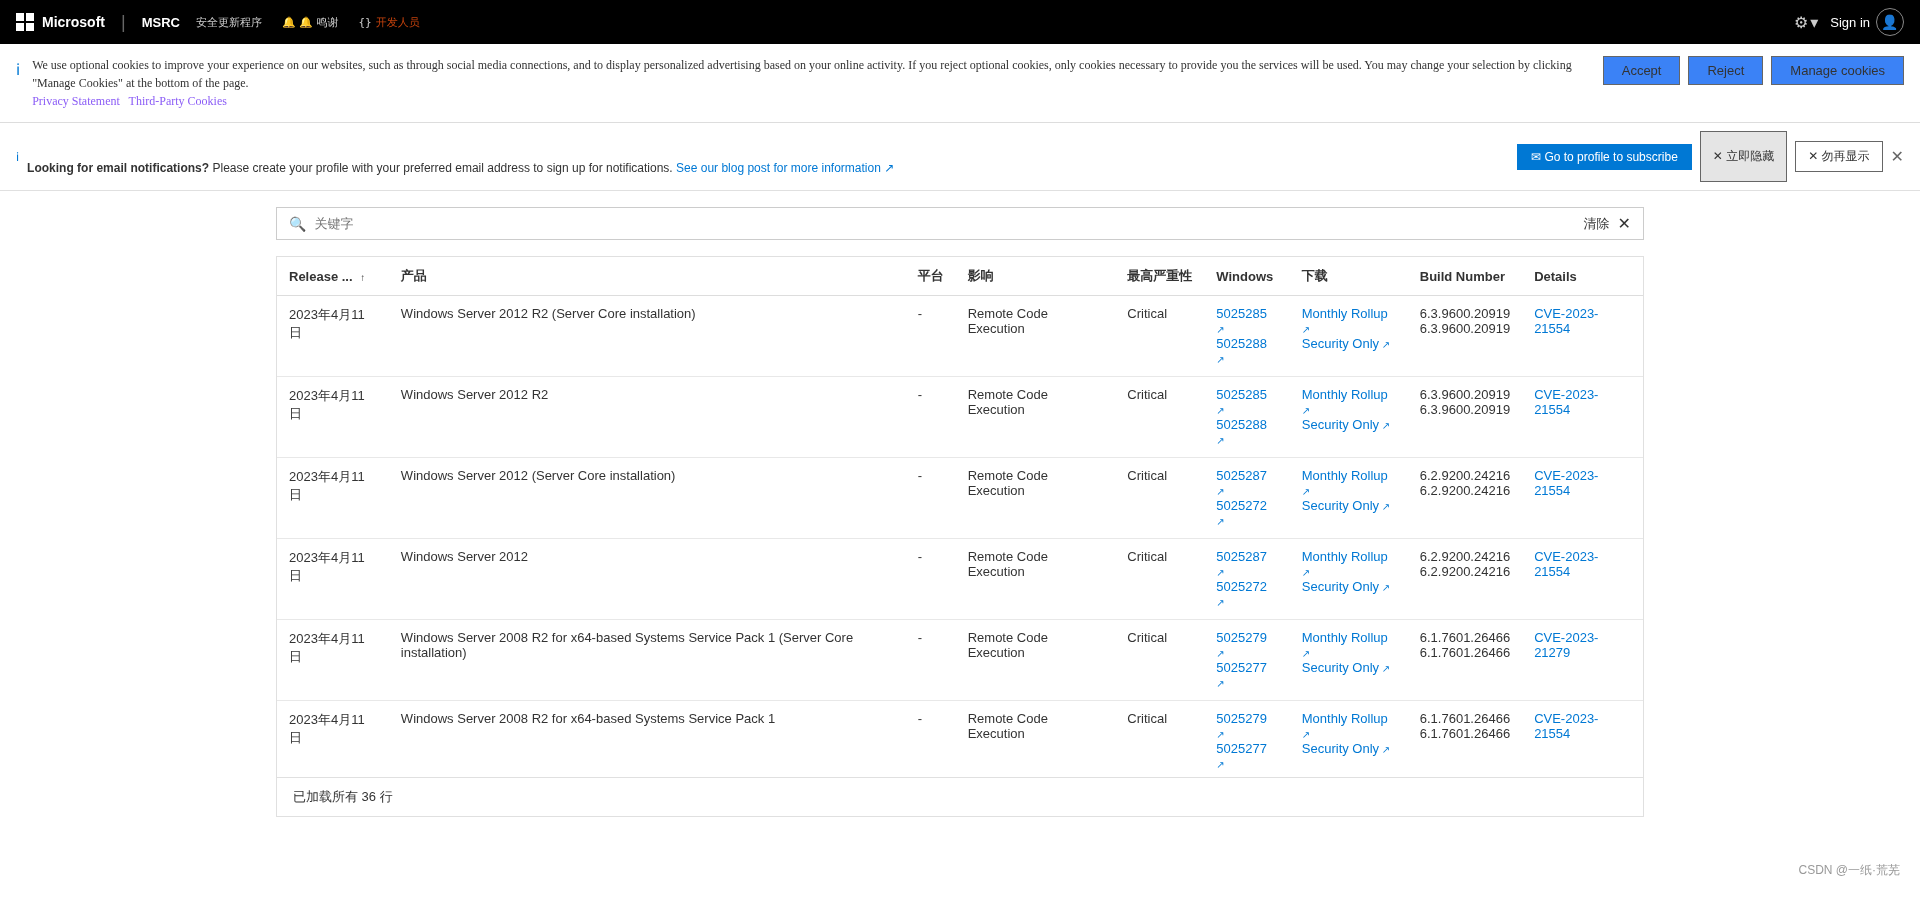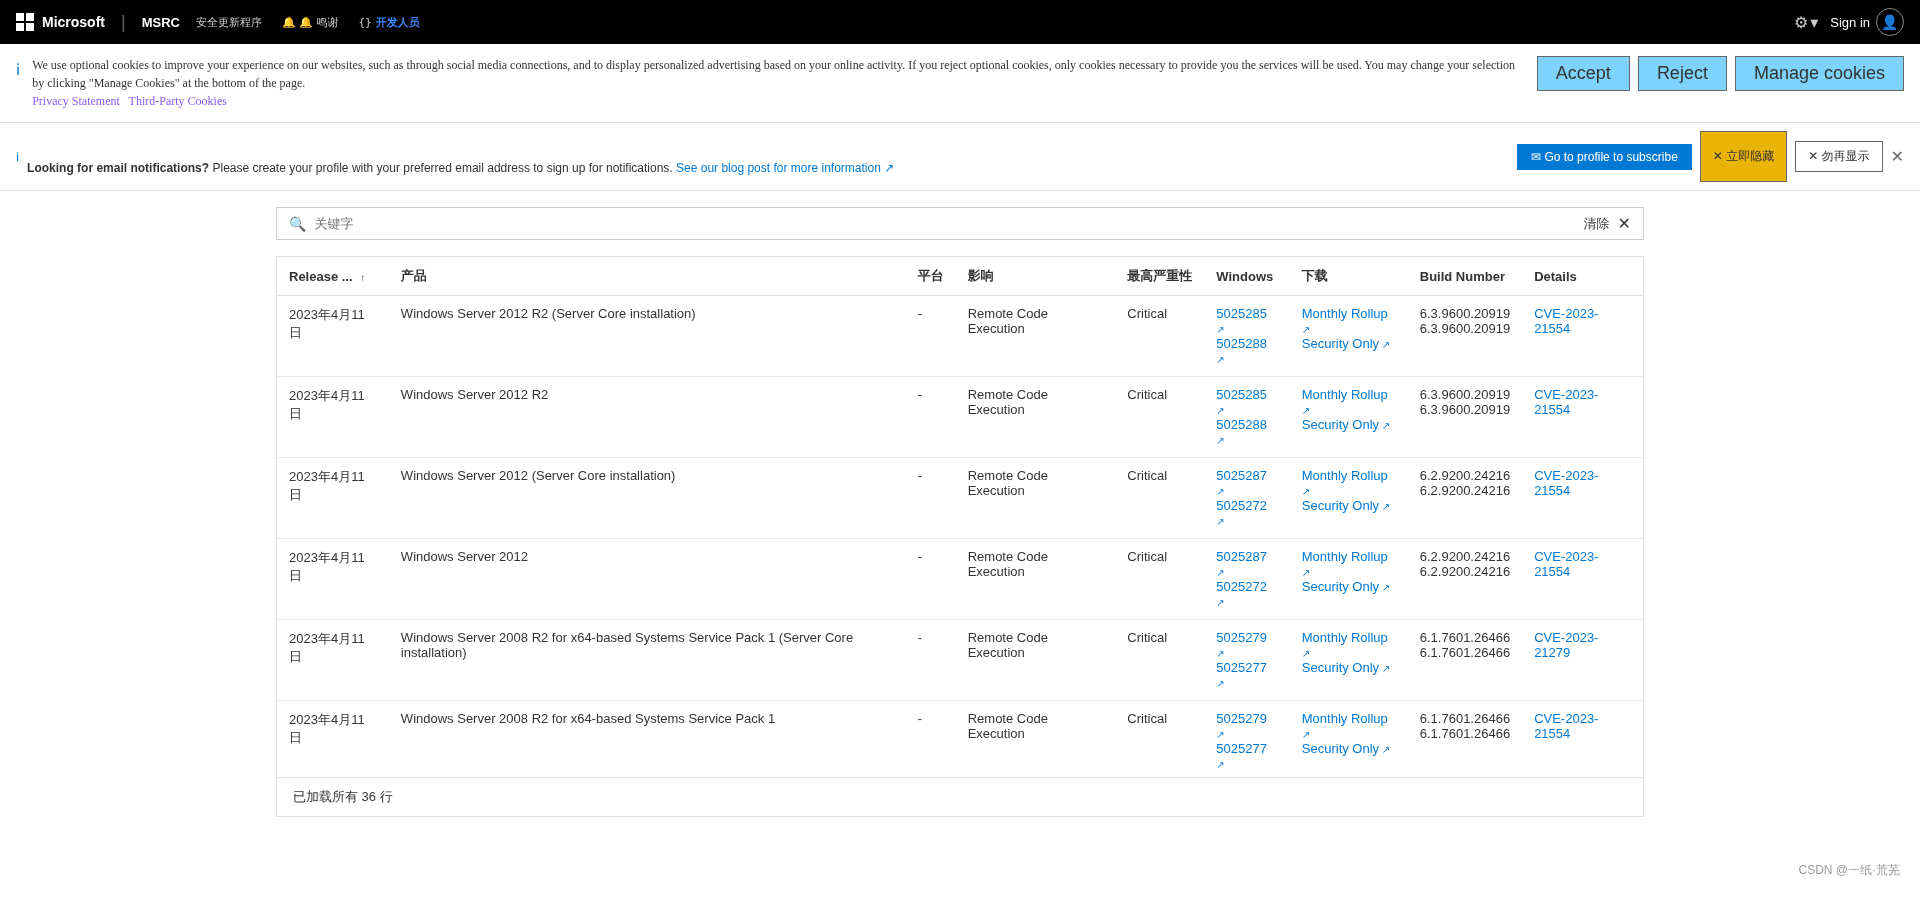--- a/index.html
+++ b/index.html
@@ -32,40 +32,40 @@
       border-bottom: 1px solid #ddd;
       padding: 12px 16px;
       display: flex;
       align-items: flex-start;
       gap: 12px;
     }
     .cookie-banner .info-icon { color: #0078d4; font-size: 16px; margin-top: 2px; flex-shrink: 0; }
     .cookie-banner .cookie-text { flex: 1; font-size: 12px; color: #333; line-height: 1.5; font-family: Liberation Serif, serif; }
     .cookie-banner .cookie-text a { color: #8b5cf6; text-decoration: none; }
     .cookie-banner .cookie-actions { display: flex; gap: 8px; flex-shrink: 0; align-items: flex-start; }
-    .cookie-banner .cookie-btn { padding: 6px 18px; border: 1px solid #666; background: #7dd3fc; cursor: pointer; font-size: 18px; color: #333; }
+    .cookie-banner .cookie-btn { padding: 6px 18px; border: 1px solid #666; background: #3b82f6; cursor: pointer; font-size: 13px; color: #333; }
     .cookie-banner .cookie-btn.manage { padding: 6px 18px; }
 
     
     .notif-bar {
       background: #fff;
       border-bottom: 1px solid #e0e0e0;
       padding: 8px 16px;
       display: flex;
       align-items: center;
       gap: 8px;
       font-size: 12px;
     }
     .notif-bar .info-icon { color: #0078d4; flex-shrink: 0; }
     .notif-bar .notif-text { flex: 1; margin-top: 23px; }
     .notif-bar .notif-text strong { font-weight: 600; }
     .notif-bar .notif-text a { color: #0078d4; text-decoration: none; }
     .notif-bar .notif-actions { display: flex; gap: 8px; align-items: center; }
     .notif-bar .subscribe-btn { background: #0078d4; color: #fff; border: none; padding: 6px 14px; cursor: pointer; font-size: 12px; display: flex; align-items: center; gap: 6px; }
-    .notif-bar .hide-btn { border: 1px solid #666; background: #eab308; color: #333; padding: 16px 12px; cursor: pointer; font-size: 12px; display: flex; align-items: center; gap: 4px; }
+    .notif-bar .hide-btn { border: 1px solid #666; background: #e5e5e5; color: #333; padding: 16px 12px; cursor: pointer; font-size: 12px; display: flex; align-items: center; gap: 4px; }
     .notif-bar .no-show-btn { border: 1px solid #666; background: #fff; color: #333; padding: 6px 12px; cursor: pointer; font-size: 12px; display: flex; align-items: center; gap: 4px; }
     .notif-bar .close-icon { margin-left: auto; cursor: pointer; color: #666; font-size: 16px; }
 
     
     .main-content {
       max-width: 1400px;
       margin: 0 auto;
       padding: 0 16px;
     }
 
@@ -157,21 +157,21 @@
   <span class="divider">|</span>
   <span style="color:#fff;font-weight:600;">MSRC</span>
   <div class="nav-links">
     <a href="#">安全更新程序</a>
     <a style="display:flex;align-items:center;gap:4px;" href="#">
       <span>🔔</span>
       <span style="color:#ccc;">🔔 鸣谢</span>
     </a>
     <a style="display:flex;align-items:center;gap:4px;" href="#">
       <span style="font-family:monospace;">{}</span>
-      <span style="color:#3b82f6;font-weight:bold;">开发人员</span>
+      <span style="color:#c2410c;">开发人员</span>
     </a>
   </div>
   <div class="right-nav">
     <button class="gear-btn">
       <span>⚙</span>
       <span>▾</span>
     </button>
     <button class="signin-btn">
       <span>Sign in</span>
       <div class="user-circle">

